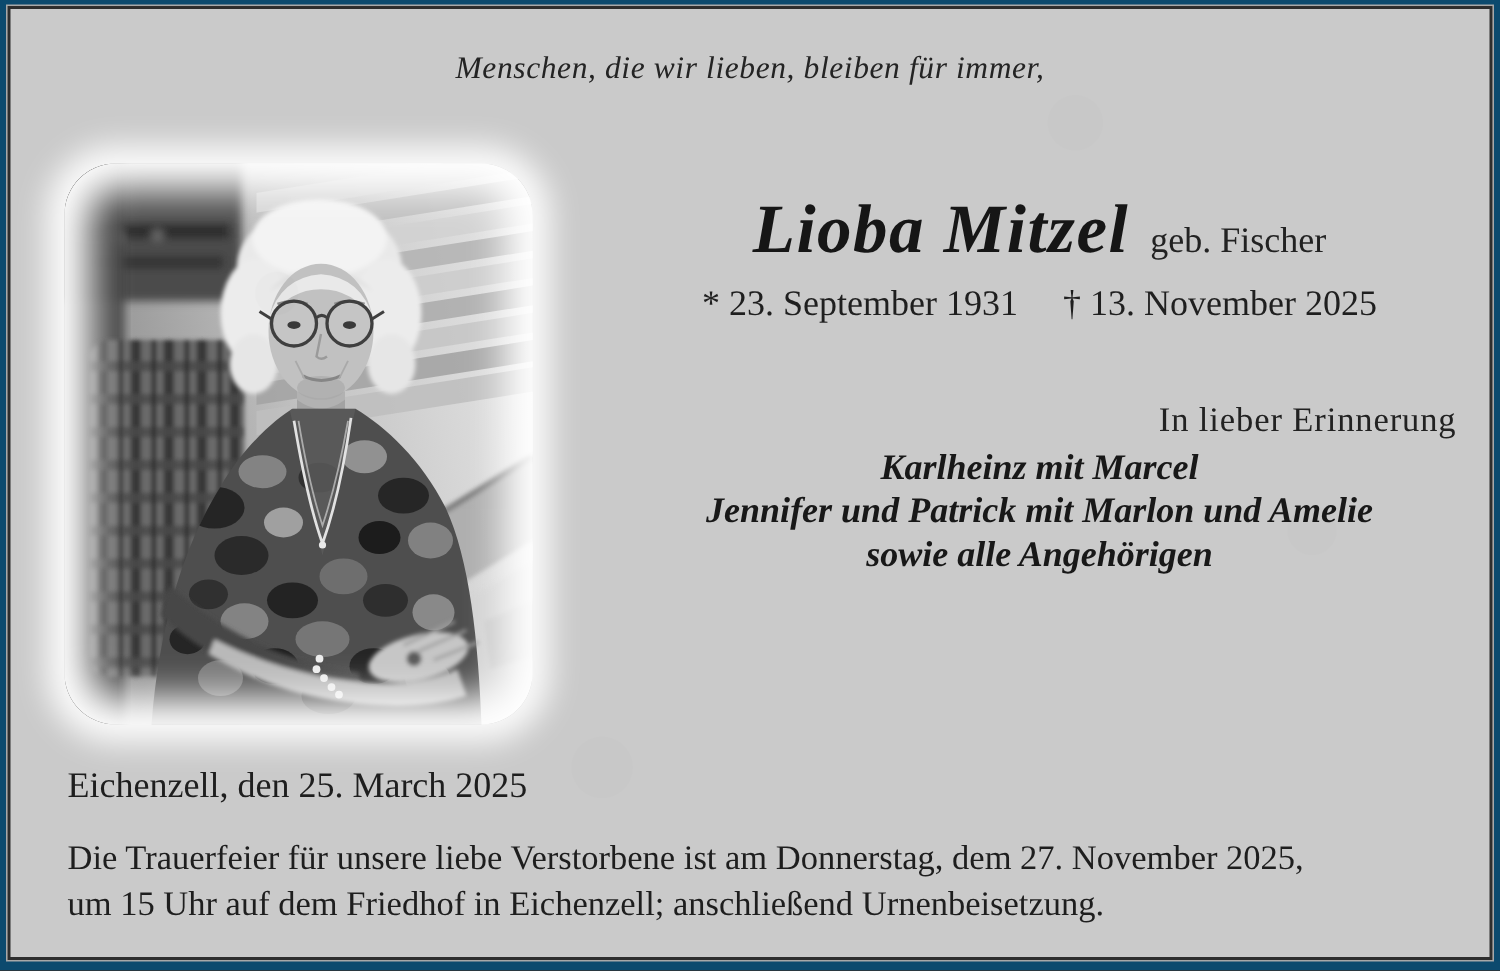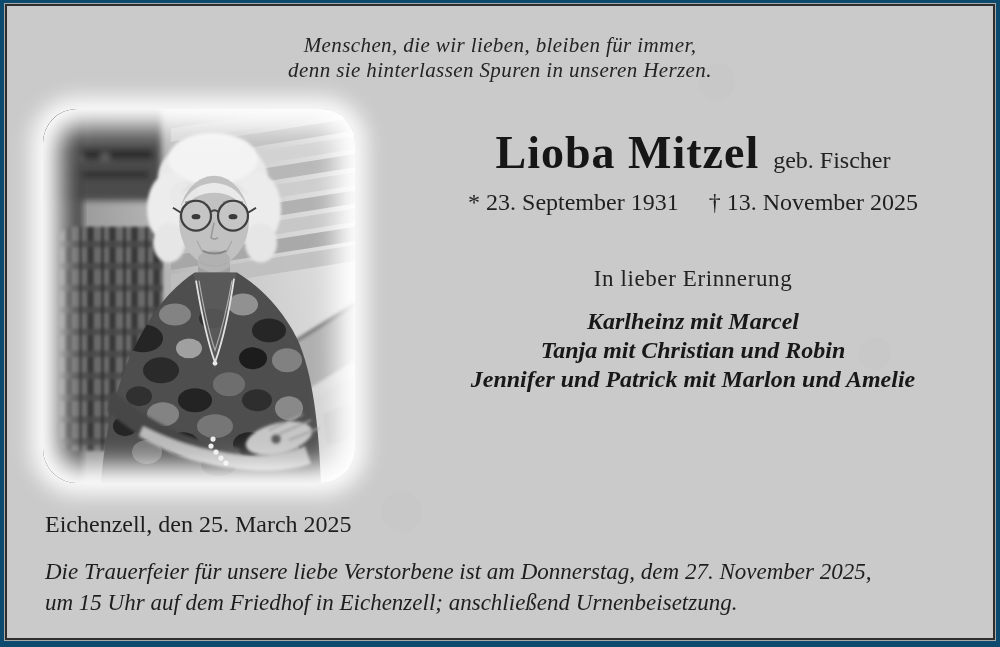--- a/index.html
+++ b/index.html
@@ -42,41 +42,40 @@
   .photo-clip svg { display:block; width:100%; height:100%; }
   .photo-fade {
     position:absolute; inset:0; border-radius:34px; pointer-events:none;
     box-shadow:inset 0 0 26px 18px #ffffff;
   }
 
   .right-col {
     position:absolute; left:408px; top:121px; width:556px; text-align:center;
   }
   .name-line { line-height:52px; white-space:nowrap; }
-  .name { font-size:46px; font-weight:bold; letter-spacing:1px; color:#161616; }
+  .name { font-size:46px; font-weight:bold; font-style:italic; letter-spacing:1px; color:#161616; }
   .maiden { font-size:24px; margin-left:14px; color:#222; }
   .dates { font-size:24px; color:#1f1f1f; white-space:nowrap; }
   .dates .death { margin-left:30px; }
-  .memorial-heading { margin-top:50px; font-size:23px; letter-spacing:.6px; color:#222; }
-  .mourners { margin-top:15px; font-size:24px; font-weight:bold; font-style:italic; line-height:29px; color:#181818; }
+  .memorial-heading { margin-top:50px; font-size:23px; letter-spacing:.6px; color:#222;text-align:right; }
+  .mourners { margin-top:5px; font-size:24px; font-weight:bold; font-style:italic; line-height:29px; color:#181818; }
   .mourners div { white-space:nowrap; }
 
   .place-date { position:absolute; left:38px; top:505px; font-size:24px; color:#1e1e1e; }
-  .funeral { position:absolute; left:38px; top:550px; font-size:23px; line-height:31px; color:#1e1e1e;font-style:italic; }
+  .funeral { position:absolute; left:38px; top:550px; font-size:23px; line-height:31px; color:#1e1e1e; }
   .funeral span { display:block; white-space:nowrap; }
 </style>
 </head>
 <body>
 
 <div class="page">
   <div class="card">
 
     <div class="epigraph">
       <span>Menschen, die wir lieben, bleiben für immer,</span>
-      <span>denn sie hinterlassen Spuren in unseren Herzen.</span>
     </div>
 
     <div class="photo-wrap">
       <div class="photo-clip">
         <svg viewBox="0 0 312 375" preserveAspectRatio="none" aria-hidden="true">
           <defs>
             <linearGradient id="bgGrad" x1="0" y1="0.2" x2="1" y2="0">
               <stop offset="0" stop-color="#8f8f8f"></stop>
               <stop offset="0.45" stop-color="#c2c2c2"></stop>
               <stop offset="1" stop-color="#e8e8e8"></stop>
@@ -226,22 +225,22 @@
     <div class="right-col">
       <div class="name-line">
         <span class="name">Lioba Mitzel</span><span class="maiden">geb. Fischer</span>
       </div>
       <div class="dates">
         <span class="birth">* 23. September 1931</span><span class="death">† 13. November 2025</span>
       </div>
       <div class="memorial-heading">In lieber Erinnerung</div>
       <div class="mourners">
         <div>Karlheinz mit Marcel</div>
-        <div>Tanja mit Christian und Robin</div>
         <div>Jennifer und Patrick mit Marlon und Amelie</div>
+        <div>sowie alle Angehörigen</div>
       </div>
     </div>
 
     <div class="place-date">Eichenzell, den 25. March 2025</div>
 
     <div class="funeral">
       <span>Die Trauerfeier für unsere liebe Verstorbene ist am Donnerstag, dem 27. November 2025,</span>
       <span>um 15 Uhr auf dem Friedhof in Eichenzell; anschließend Urnenbeisetzung.</span>
     </div>
 

